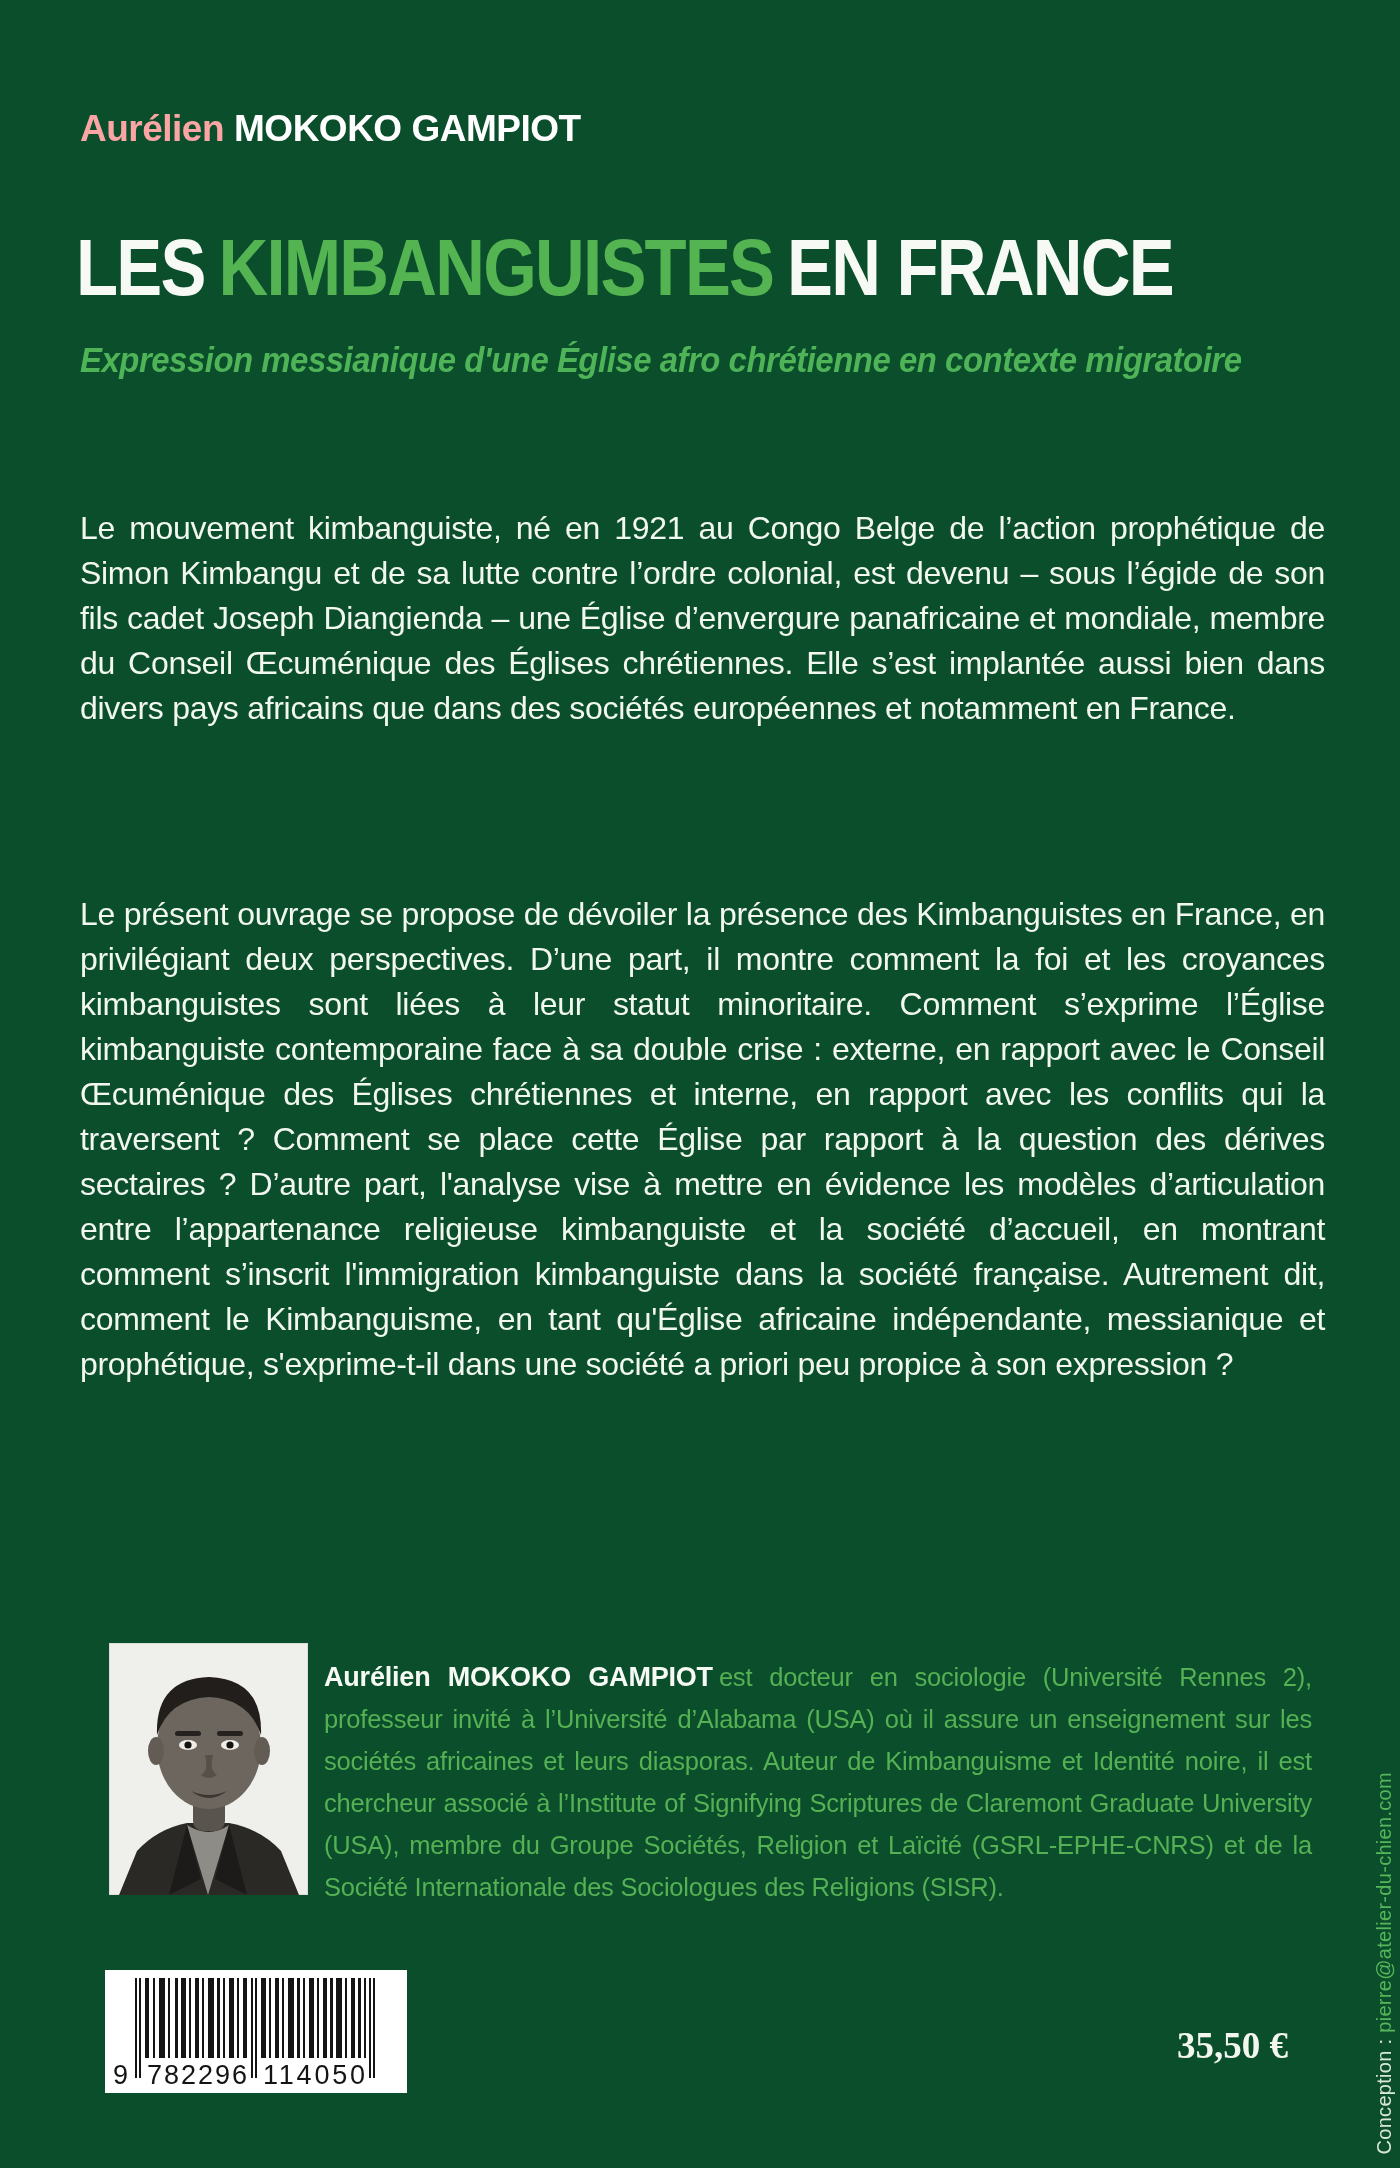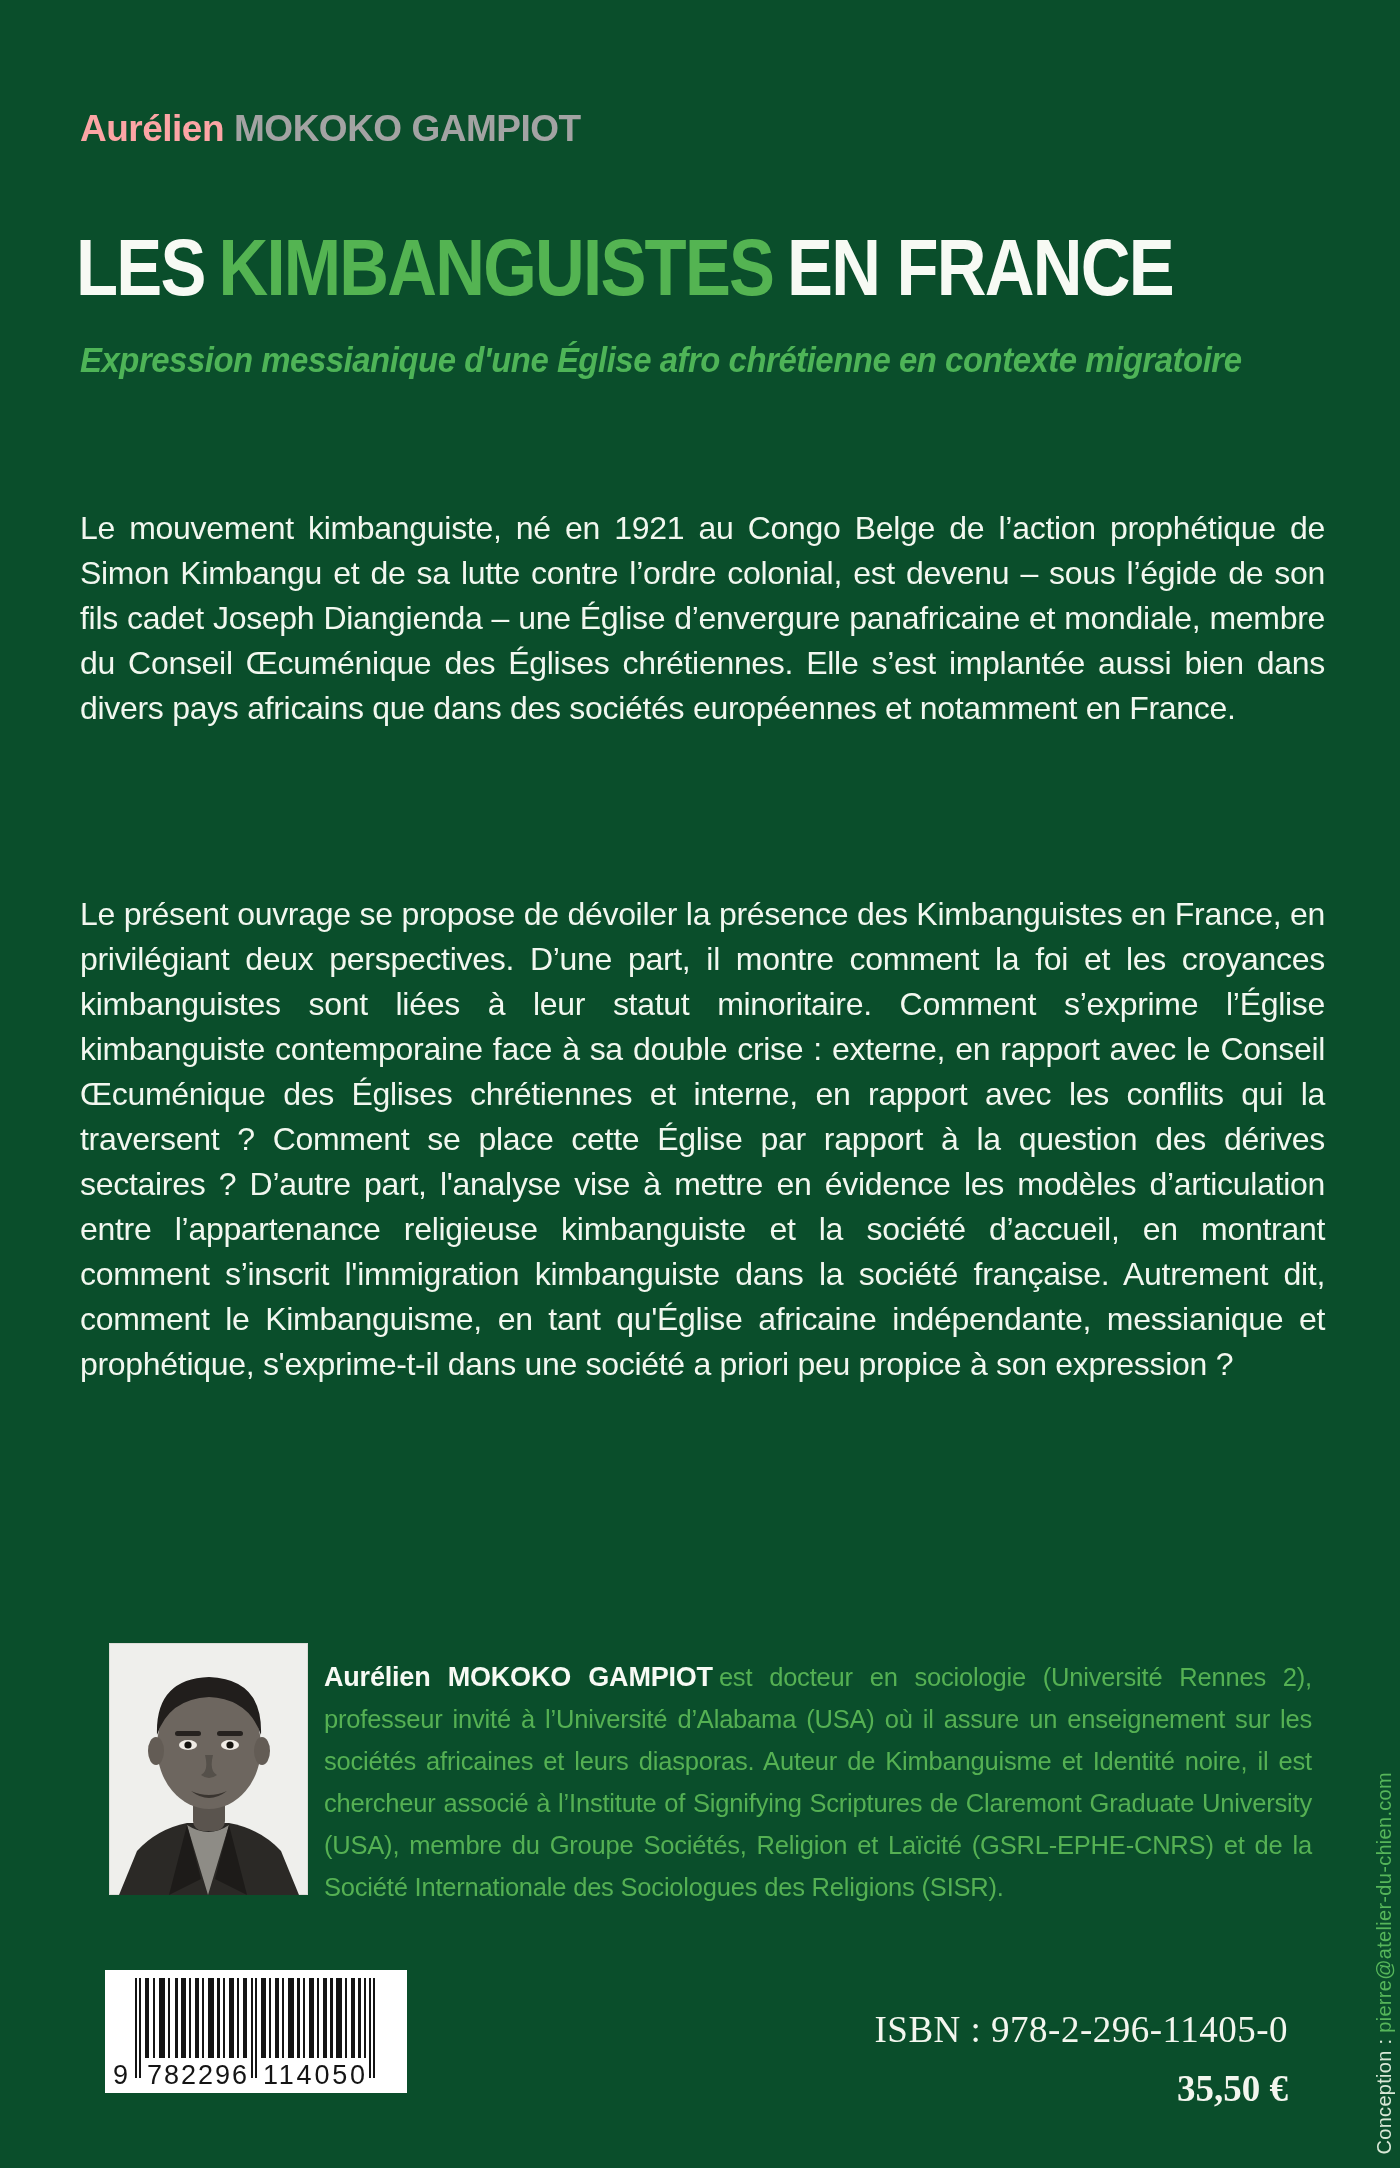--- a/index.html
+++ b/index.html
@@ -10,21 +10,21 @@
     overflow:hidden;
     font-family:"Liberation Sans", sans-serif;
   }
   
   .author-line{
     position:absolute;left:80px;top:108px;
     font-size:37px;font-weight:bold;letter-spacing:-0.5px;
     white-space:nowrap;
   }
   .author-line .first{color:#fca5a5;margin-right:10px;}
-  .author-line .last{color:#a3a3a3;}
+  .author-line .last{color:#ffffff;}
   .title{
     position:absolute;left:76px;top:222px;
     font-size:80px;font-weight:bold;letter-spacing:-2px;
     white-space:nowrap;
     transform:scaleX(0.86);transform-origin:left center;
     color:#f7faf4;
   }
   .title .t2{color:#54b452;margin:0 16px;}
   .subtitle{
     position:absolute;left:80px;top:340px;
@@ -177,21 +177,20 @@
         <rect x="268" y="8" width="2" height="100"></rect>
     </g>
     <g fill="#141414" font-family="Liberation Sans, sans-serif" font-size="27">
       <text x="8" y="114">9</text>
       <text x="42" y="114" textLength="100">782296</text>
       <text x="158" y="114" textLength="102">114050</text>
     </g>
   </svg>
 
   <div class="isbn-area">
-    <div class="isbn-line">ISBN : 978-2-296-11405-0</div>
     <div class="price-line">35,50 €</div>
   </div>
 
   <div class="credit">
     <span class="c-label">Conception : </span><span class="c-value">pierre@atelier-du-chien.com</span>
   </div>
 
 </div>
 
 </body></html>

